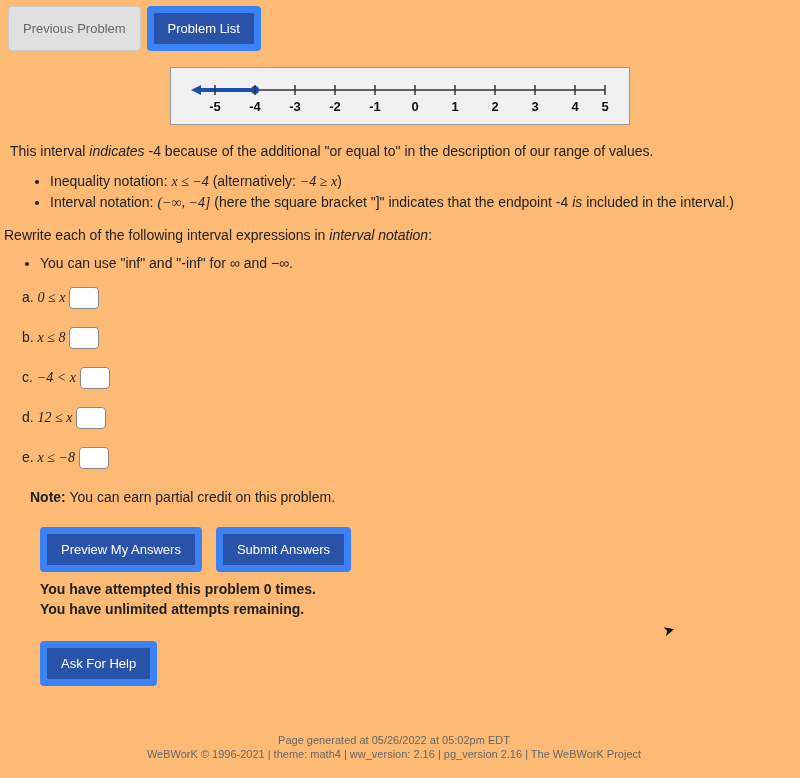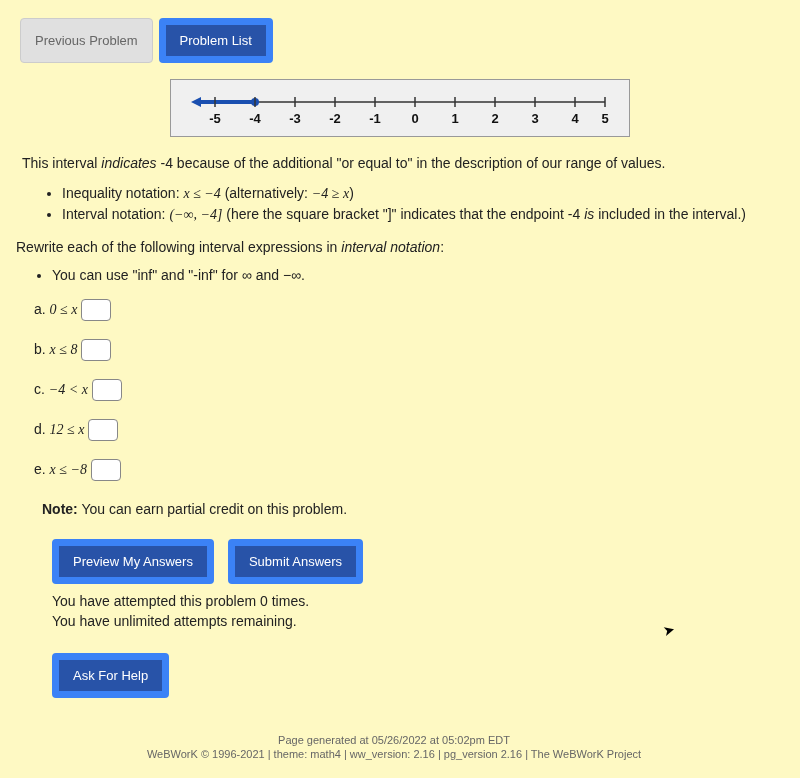--- a/index.html
+++ b/index.html
@@ -9,22 +9,22 @@
     }
     body {
       font-family: Arial, Helvetica, sans-serif;
       background: #e8e8e8;
       width: 800px;
       height: 778px;
       overflow: hidden;
       position: relative;
     }
     .page-container {
-      background: #fef9c3;
-      padding: 12px;
+      background: #fdba74;
+      padding: 0;
       height: 100%;
     }
     .nav-buttons {
       display: flex;
       gap: 6px;
       padding: 6px 8px 4px 8px;
     }
     .btn {
       border: none;
       padding: 8px 14px;
@@ -103,20 +103,21 @@
     }
     .action-buttons {
       margin: 22px 0 8px 30px;
       display: flex;
       gap: 14px;
     }
     .attempts {
       margin-left: 30px;
       font-size: 14px;
       line-height: 1.4;
+      font-weight: bold;
     }
     .help-button-wrap {
       margin: 22px 0 0 30px;
     }
     .footer {
       position: absolute;
       bottom: 16px;
       left: 0;
       right: 12px;
       text-align: center;

